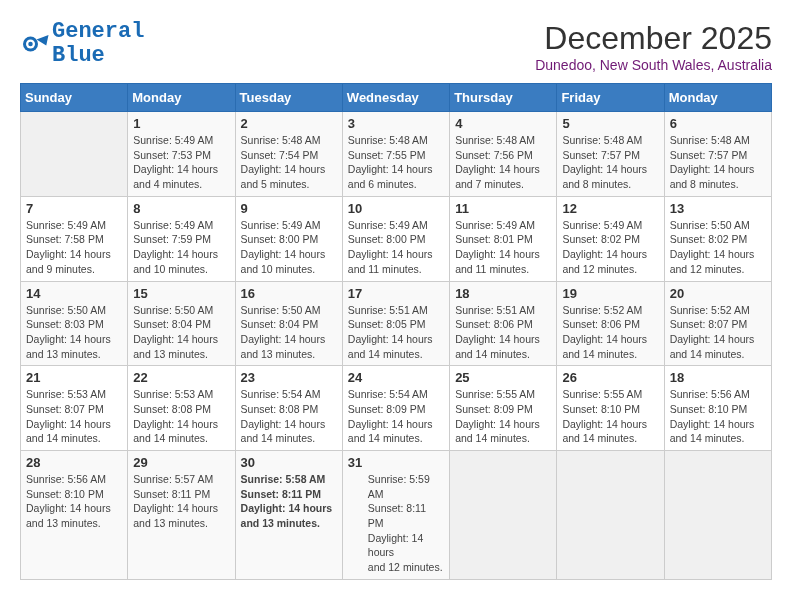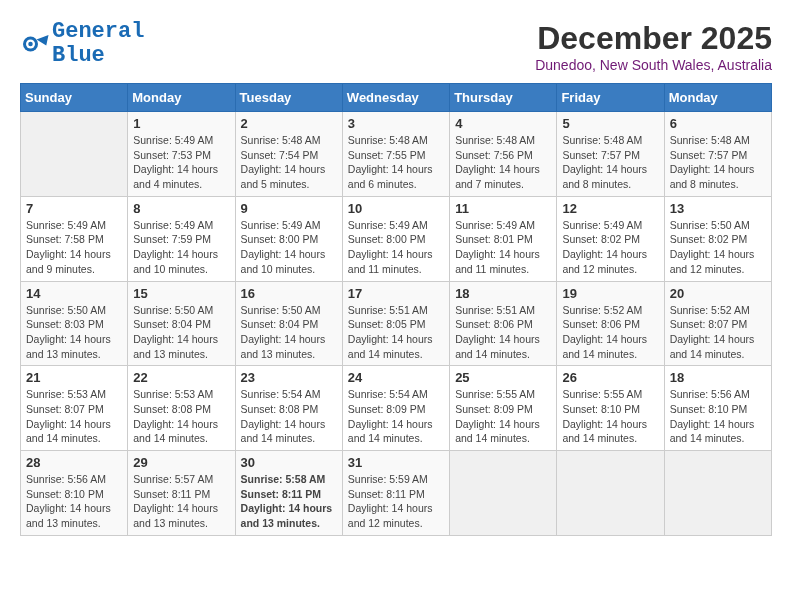--- a/index.html
+++ b/index.html
@@ -33,21 +33,21 @@
     .logo-icon {
       width: 30px;
       height: 30px;
       margin-right: 2px;
     }
     .title-area {
       text-align: right;
     }
     .month-title {
       font-size: 32px;
-      font-weight: bold;
+      font-weight: normal;
       color: #333;
     }
     .location {
       font-size: 14px;
       color: #701a75;
     }
     table {
       width: 100%;
       border-collapse: collapse;
       font-size: 11px;
@@ -341,21 +341,21 @@
         </td>
         <td>
           <span class="day-number">30</span>
           <div class="day-info" style="white-space: pre-line; font-weight: bold;">Sunrise: 5:58 AM
 Sunset: 8:11 PM
 Daylight: 14 hours
 and 13 minutes.</div>
         </td>
         <td>
           <span class="day-number">31</span>
-          <div class="day-info" style="white-space: pre-line;">Sunrise: 5:59 AM
+          <div class="day-info" style="white-space: pre-line; margin-left: 20px;">Sunrise: 5:59 AM
 Sunset: 8:11 PM
 Daylight: 14 hours
 and 12 minutes.</div>
         </td>
         <td class="empty-cell"></td>
         <td class="empty-cell"></td>
         <td class="empty-cell"></td>
       </tr>
     </tbody>
 </table>

